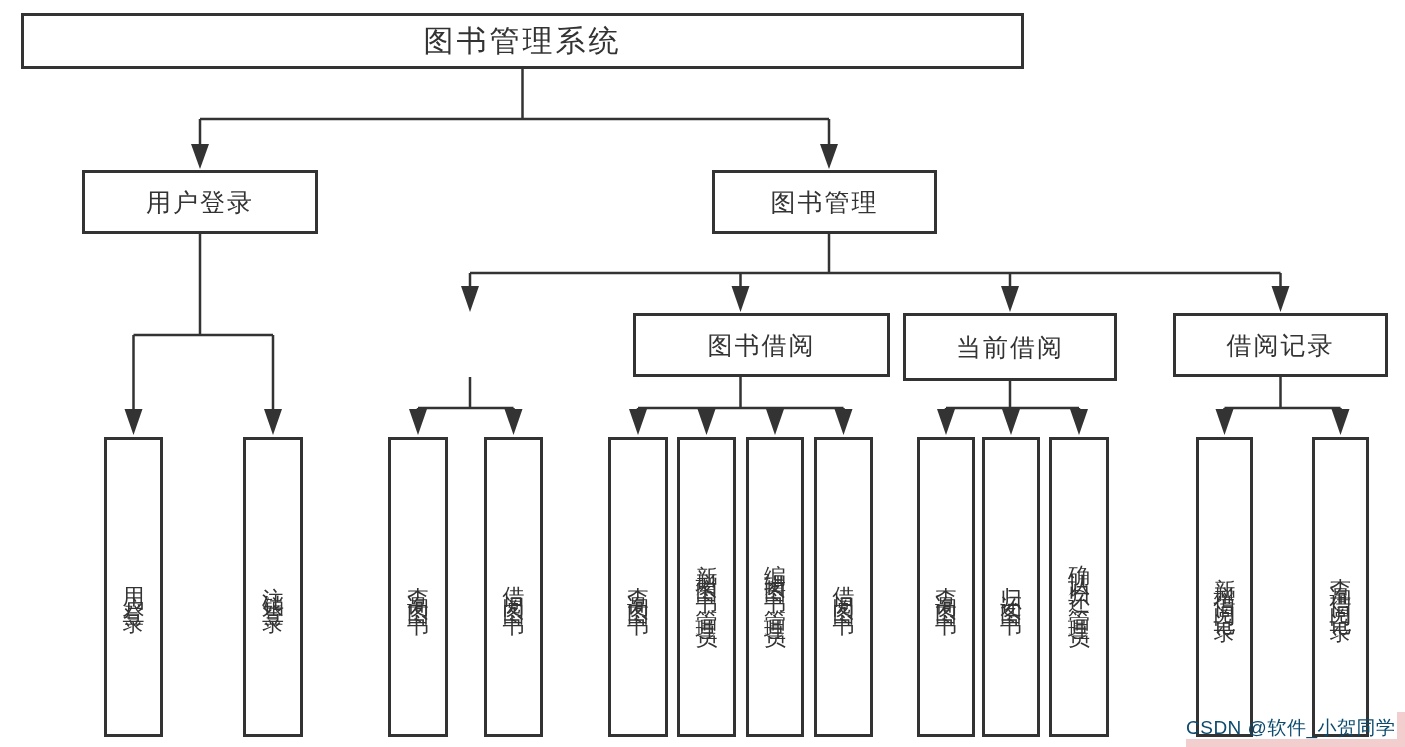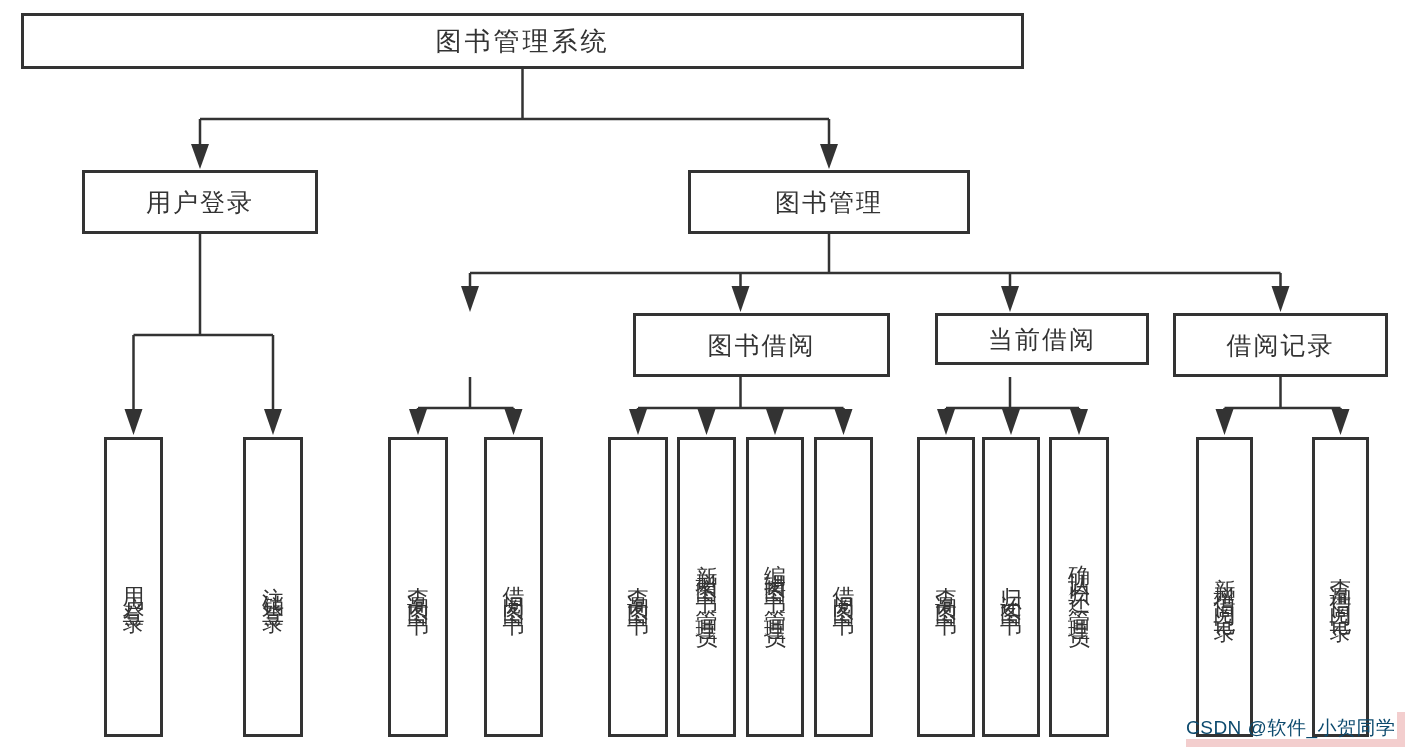--- a/index.html
+++ b/index.html
@@ -16,21 +16,21 @@
   .box{
     position:absolute;
     box-sizing:border-box;
     background:#ffffff;
     border:3px solid #333333;
     color:#333333;
     display:flex;align-items:center;justify-content:center;
     z-index:2;
   }
   .hbox{font-size:25px;letter-spacing:2px;font-weight:500;white-space:nowrap;}
-  .root{font-size:26px;letter-spacing:3px;}
+  .root{font-size:30px;letter-spacing:3px;}
   .vbox{font-weight:500;}
   .vbox .vtext{
     writing-mode:vertical-rl;
     font-size:22px;
     letter-spacing:9px;
     line-height:1;
     white-space:nowrap;
   }
   .wm-text{
     position:absolute;
@@ -94,28 +94,28 @@
     <polygon points="1331.5,409 1349.5,409 1340.5,435"></polygon>
   </svg>
 
   <div class="box hbox root" style="left:21px;top:13px;width:1003px;height:56px">
     <span>图书管理系统</span>
   </div>
 
   <div class="box hbox" style="left:82px;top:170px;width:236px;height:64px">
     <span>用户登录</span>
   </div>
-  <div class="box hbox" style="left:688px;top:170px;width:282px;height:64px">
+  <div class="box hbox" style="left:712px;top:170px;width:225px;height:64px">
     <span>图书管理</span>
   </div>
 
   <div class="box hbox" style="left:633px;top:313px;width:257px;height:64px">
     <span>图书借阅</span>
   </div>
-  <div class="box hbox" style="left:935px;top:313px;width:214px;height:52px">
+  <div class="box hbox" style="left:903px;top:313px;width:214px;height:68px">
     <span>当前借阅</span>
   </div>
   <div class="box hbox" style="left:1173px;top:313px;width:215px;height:64px">
     <span>借阅记录</span>
   </div>
 
   <div class="box vbox" style="left:104px;top:437px;width:59px;height:300px">
     <span class="vtext">用户登录</span>
   </div>
   <div class="box vbox" style="left:243px;top:437px;width:60px;height:300px">

